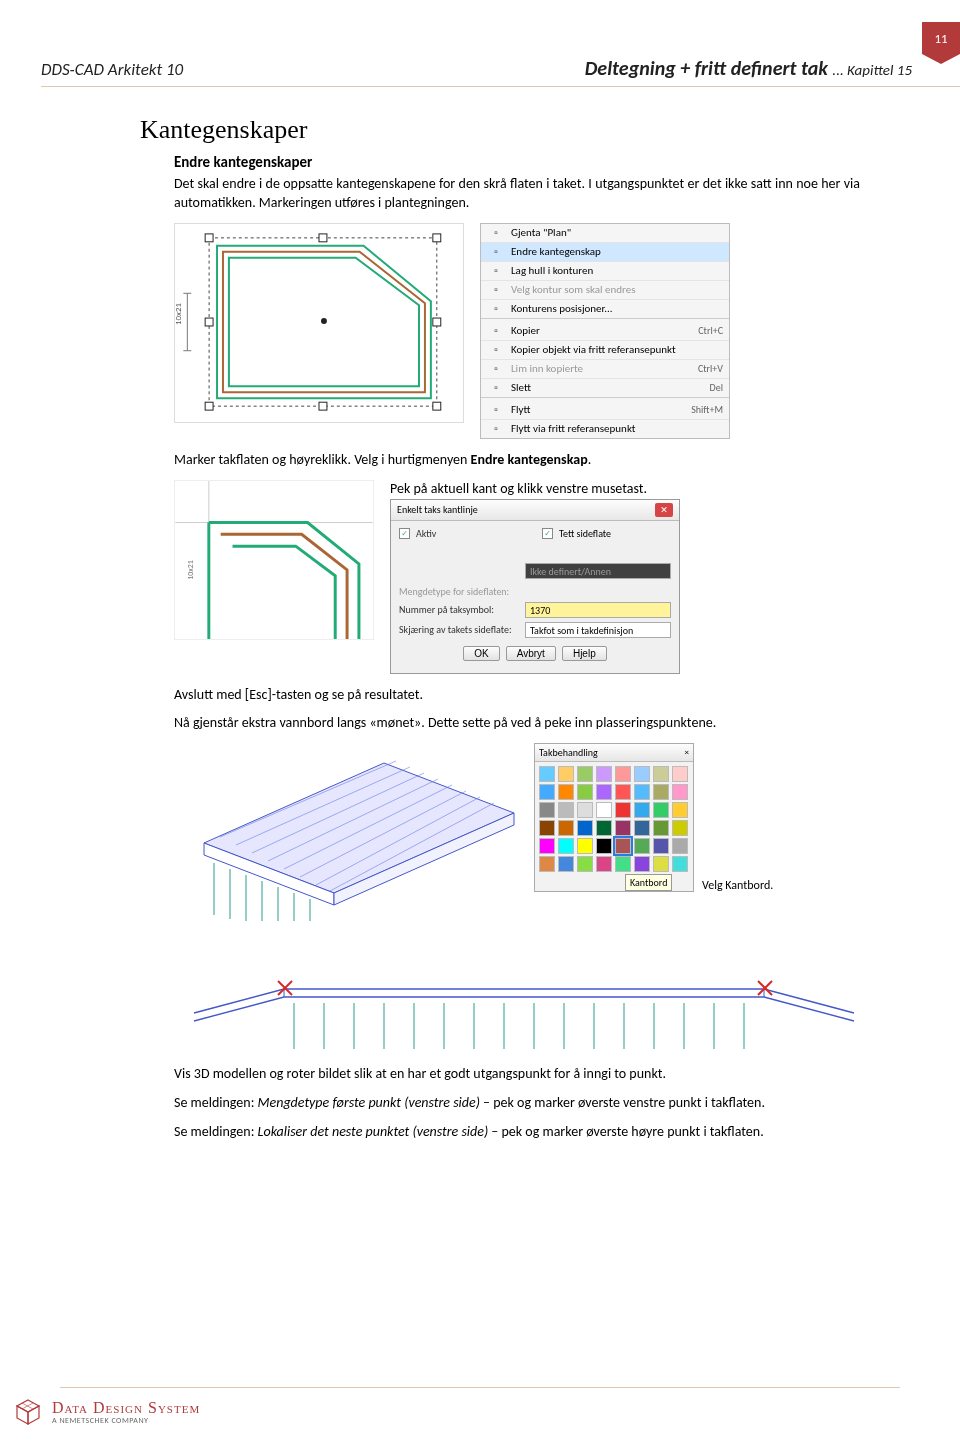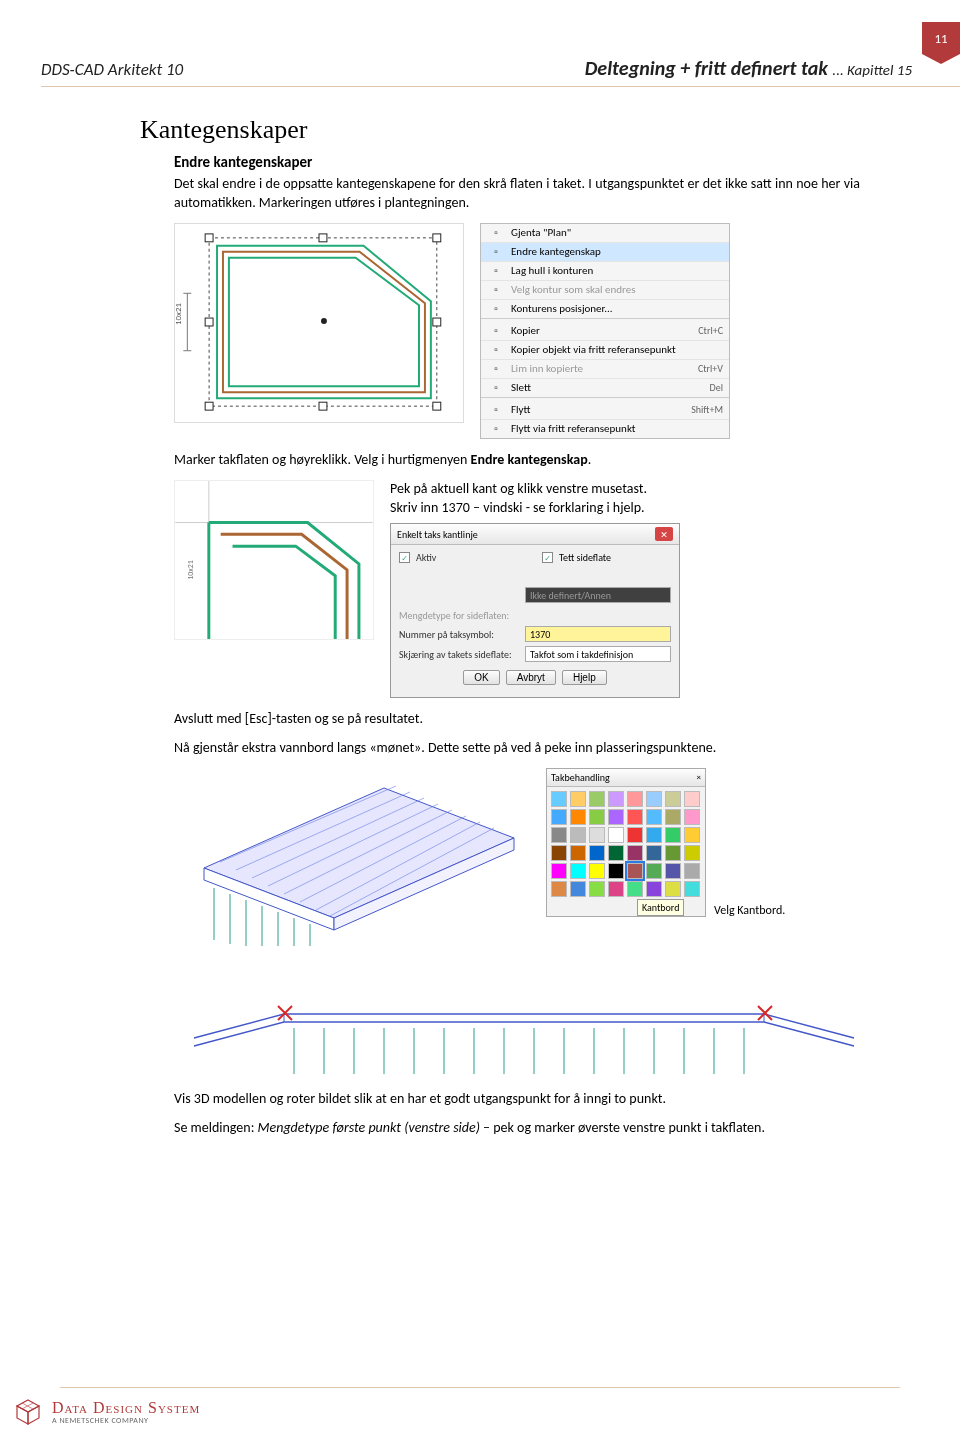--- a/index.html
+++ b/index.html
@@ -159,21 +159,21 @@
   .dialog .txt.hilite { background: #fff49a; }
   .dialog .buttons { display:flex; justify-content:center; gap:6px; padding: 4px 0 6px; }
   .dialog .buttons button {
     font-size:10px; padding:1px 10px;
     border:1px solid #999; border-radius:2px;
     background:linear-gradient(#fdfdfd,#e2e2e2);
   }
   
   .roof3d-row {
     display:flex;
-    gap:12px;
+    gap:0;
     margin: 10px 0 0 34px;
     align-items: flex-start;
   }
   .roof3d {
     width: 360px; height: 180px;
   }
   .roof3d svg { width:100%; height:100%; }
   .palette-wrap { display:flex; align-items:flex-end; gap:8px; }
   .palette {
     width: 160px;
@@ -373,23 +373,20 @@
 
         <polyline points="34,42 134,42 186,84 186,160" fill="none" stroke="#2a7" stroke-width="3"></polyline>
         <polyline points="46,54 128,54 174,90 174,160" fill="none" stroke="#a63" stroke-width="3"></polyline>
         <polyline points="58,66 122,66 162,96 162,160" fill="none" stroke="#2a7" stroke-width="3"></polyline>
         <polyline points="34,160 34,42" fill="none" stroke="#2a7" stroke-width="3"></polyline>
         <text x="18" y="100" font-size="8" fill="#777" transform="rotate(-90 18 100)">10x21</text>
       </svg>
     </div>
     <div style="flex:1">
       <p style="font-size:14px; line-height:1.35;">Pek på aktuell kant og klikk venstre musetast.</p>
-      <p style="font-size:14px; line-height:1.35; margin-bottom:6px;">
-        <span>Skriv inn </span><span class="strong">1370</span><span> – vindski - se forklaring i hjelp.</span>
-      </p>
       <div class="dialog">
         <div class="titlebar">
           <span>Enkelt taks kantlinje</span>
           <span class="close">✕</span>
         </div>
         <div class="body">
           <div class="form-row">
             <span class="chk">✓</span>
             <label>Aktiv</label>
             <span class="chk">✓</span>
@@ -548,20 +545,23 @@
         <line x1="570" y1="62" x2="570" y2="108"></line>
       </g>
     </svg>
   </div>
 
   <p class="body-text" style="margin-top:14px;">Vis 3D modellen og roter bildet slik at en har et godt utgangspunkt for å inngi to punkt.</p>
 
   <p class="body-text">
     <span>Se meldingen: </span><span class="em">Mengdetype første punkt (venstre side)</span><span> – pek og marker øverste venstre punkt i takflaten.</span>
   </p>
+  <p class="body-text">
+    <span>Se meldingen: </span><span class="em">Lokaliser det neste punktet (venstre side)</span><span> – pek og marker øverste høyre punkt i takflaten.</span>
+  </p>
 
 </div>
 
 <div class="footer-line"></div>
 <div class="footer-logo">
   <div class="cube">
     <svg viewBox="0 0 28 28">
       <polygon points="14,2 25,8 14,14 3,8" fill="none" stroke="#b33a3a" stroke-width="1.2"></polygon>
       <polygon points="3,8 14,14 14,26 3,20" fill="none" stroke="#b33a3a" stroke-width="1.2"></polygon>
       <polygon points="25,8 14,14 14,26 25,20" fill="none" stroke="#b33a3a" stroke-width="1.2"></polygon>

